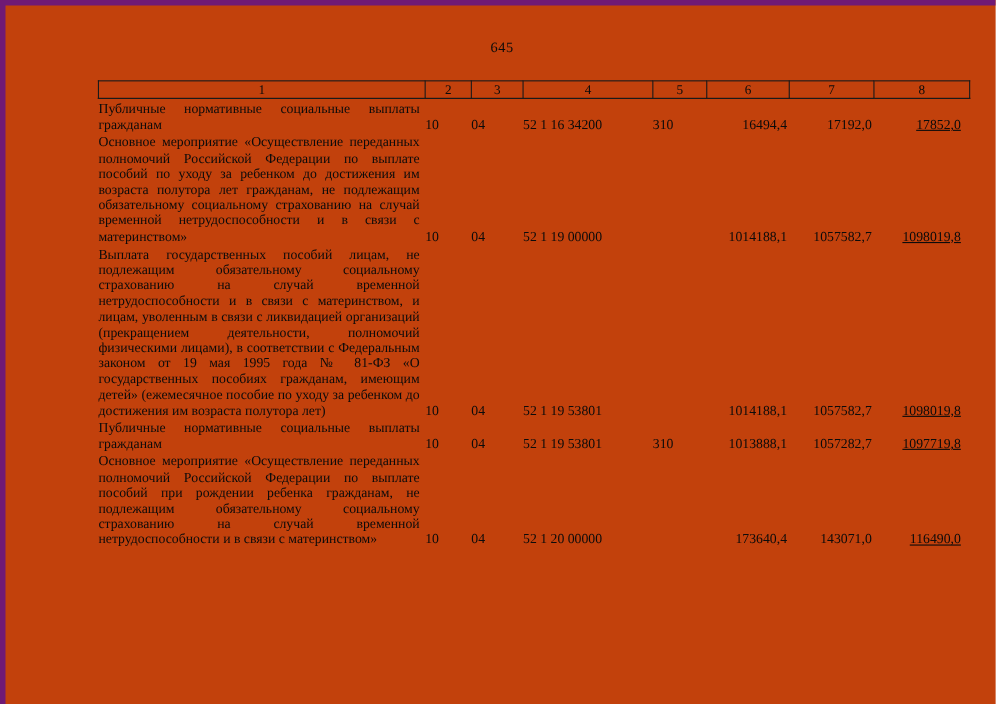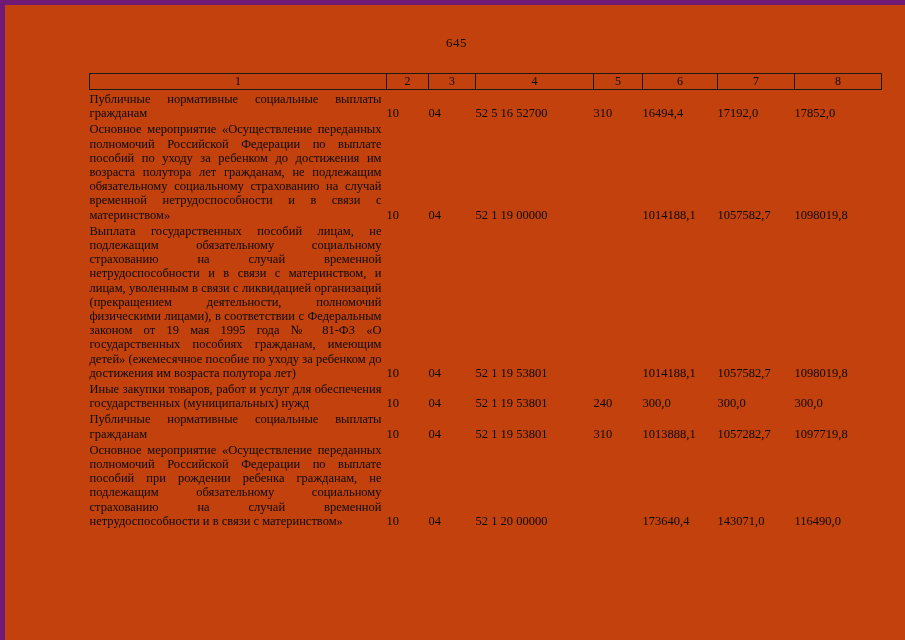--- a/index.html
+++ b/index.html
@@ -56,22 +56,22 @@
     vertical-align: bottom;
     padding: 2px 0 0 0;
     line-height: 14.2px;
   }
   td.desc {
     text-align: justify;
     padding-right: 5px;
     margin-left: 19px;
   }
   td.num-c { text-align: left; }
-  td.num-r { text-align: left; padding-right: 2px; }
-  td.num-r.last { padding-right: 8px; }
+  td.num-r { text-align: right; padding-right: 2px; }
+  td.num-r.last { padding-right: 8px; text-decoration: underline; }
 </style>
 </head>
 <body>
 
 <div class="page">
 
   <div class="page-number">645</div>
 
   <table class="budget">
     <colgroup>
@@ -95,21 +95,21 @@
         <td>7</td>
         <td>8</td>
       </tr>
     </thead>
     <tbody>
 
       <tr>
         <td class="desc">Публичные нормативные социальные выплаты гражданам</td>
         <td class="num-c">10</td>
         <td class="num-c">04</td>
-        <td class="num-c">52 5 16 52700</td>
+        <td class="num-c">52 1 16 34200</td>
         <td class="num-c">310</td>
         <td class="num-r">16494,4</td>
         <td class="num-r">17192,0</td>
         <td class="num-r last">17852,0</td>
       </tr>
 
       <tr>
         <td class="desc">Основное мероприятие «Осуществление переданных полномочий Российской Федерации по выплате пособий по уходу за ребенком до достижения им возраста полутора лет гражданам, не подлежащим обязательному социальному страхованию на случай временной нетрудоспособности и в связи с материнством»</td>
         <td class="num-c">10</td>
         <td class="num-c">04</td>
@@ -125,30 +125,20 @@
         <td class="num-c">10</td>
         <td class="num-c">04</td>
         <td class="num-c">52 1 19 53801</td>
         <td class="num-c"></td>
         <td class="num-r">1014188,1</td>
         <td class="num-r">1057582,7</td>
         <td class="num-r last">1098019,8</td>
       </tr>
 
 
-      <tr>
-        <td class="desc">Иные закупки товаров, работ и услуг для обеспечения государственных (муниципальных) нужд</td>
-        <td class="num-c">10</td>
-        <td class="num-c">04</td>
-        <td class="num-c">52 1 19 53801</td>
-        <td class="num-c">240</td>
-        <td class="num-r">300,0</td>
-        <td class="num-r">300,0</td>
-        <td class="num-r last">300,0</td>
-      </tr>
 
 
       <tr>
         <td class="desc">Публичные нормативные социальные выплаты гражданам</td>
         <td class="num-c">10</td>
         <td class="num-c">04</td>
         <td class="num-c">52 1 19 53801</td>
         <td class="num-c">310</td>
         <td class="num-r">1013888,1</td>
         <td class="num-r">1057282,7</td>

